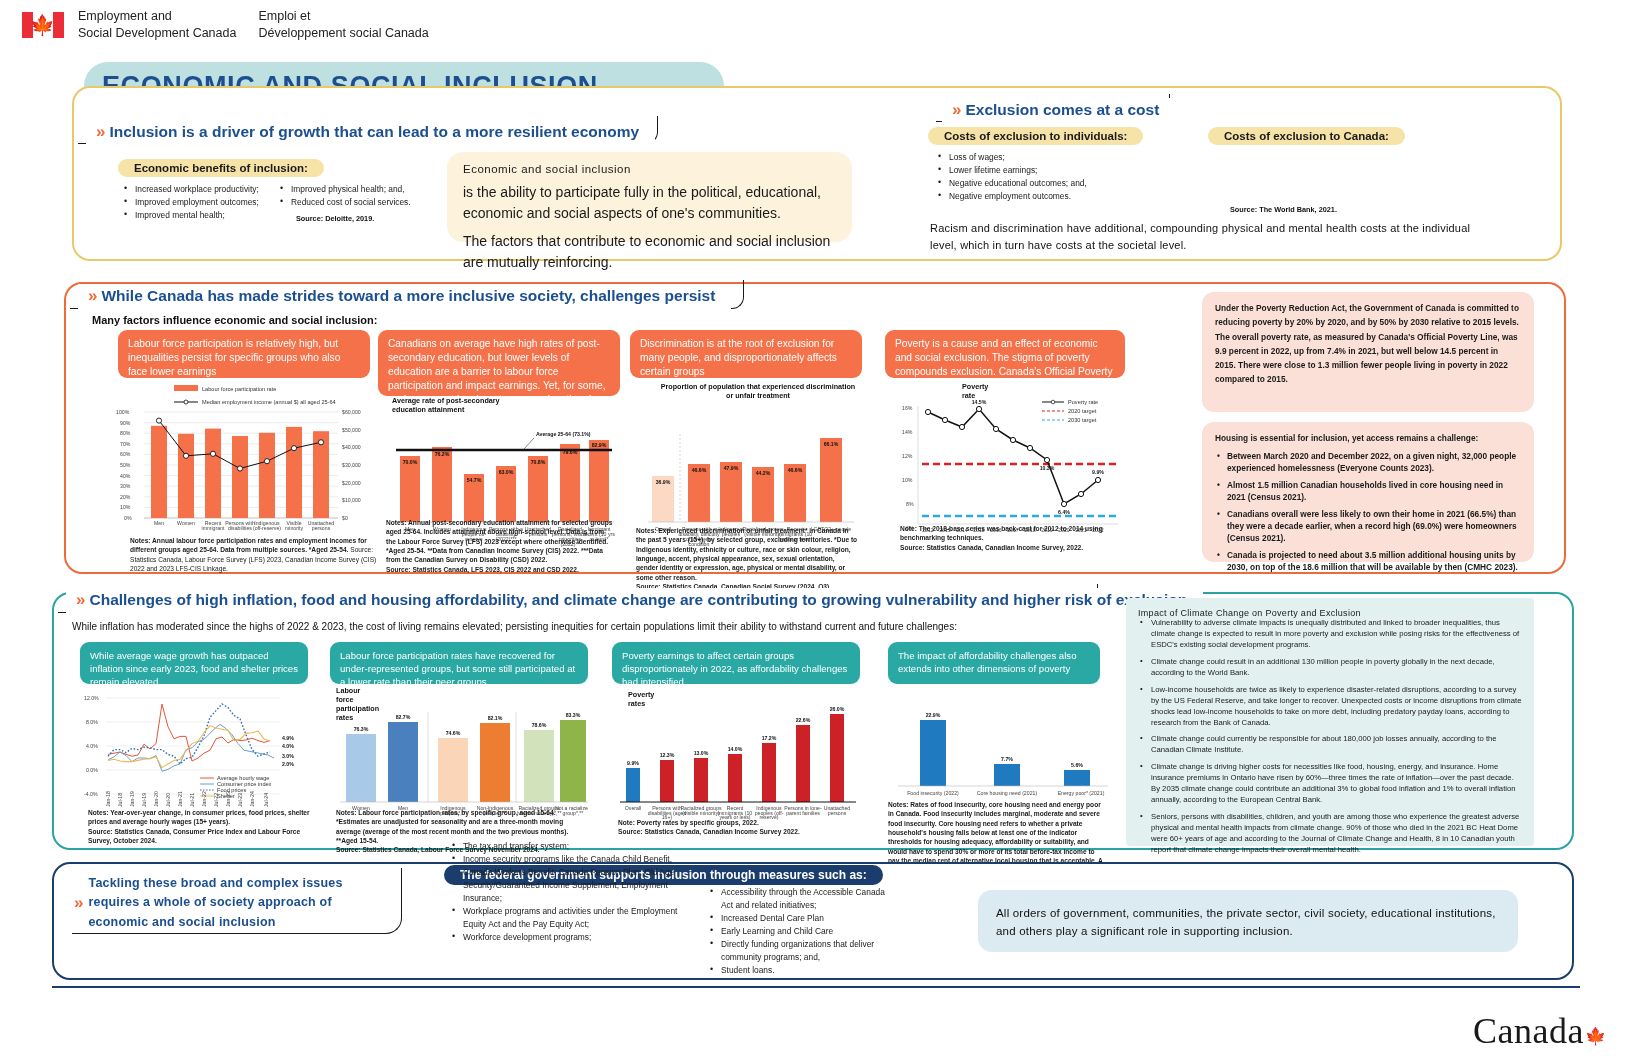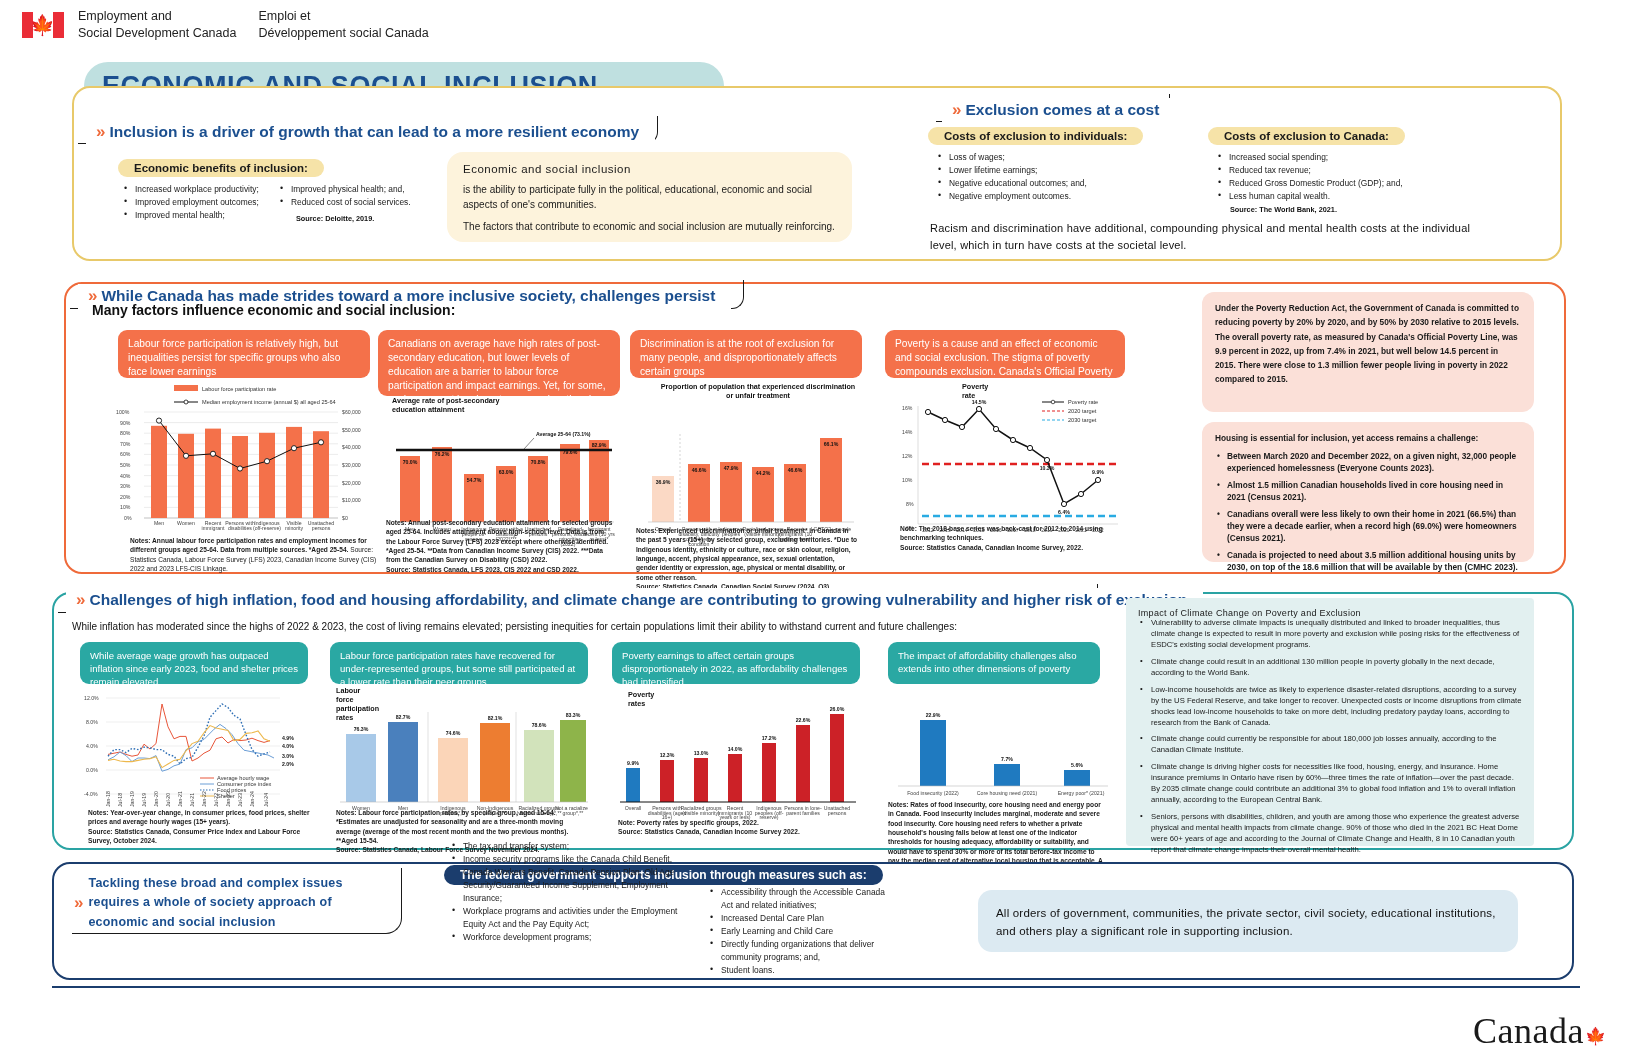--- a/index.html
+++ b/index.html
@@ -69,21 +69,21 @@
                font-size:12px; font-weight:bold; color:#fff; display:inline-block; }
 
   .bullets { list-style:none; margin:0; padding:0; }
   .bullets li { position:relative; padding-left:11px; font-size:8.4px; line-height:1.55; color:#1a1a1a; }
   .bullets li:before { content:"•"; position:absolute; left:0; top:-1px; font-size:9px; }
   .src { font-size:7.3px; font-weight:bold; color:#111; }
 
   
   .cream { position:absolute; background:#fdf3dc; border-radius:16px; padding:11px 16px; }
   .cream h4 { margin:0 0 7px 0; font-size:11.5px; font-weight:normal; color:#1a1a1a; letter-spacing:.5px; }
-  .cream p { margin:0 0 7px 0; font-size:10px; line-height:1.5; }
+  .cream p { margin:0 0 7px 0; font-size:14px; line-height:1.5; }
 
   .big-stmt { position:absolute; font-size:11px; line-height:1.55; color:#111; letter-spacing:.2px; }
 
   
   .orange-box { position:absolute; background:#f4714a; border-radius:9px; color:#fff;
                 font-size:10.2px; line-height:1.38; padding:7px 10px; font-weight:500; }
 
   
   .teal-box { position:absolute; background:#2aa8a3; border-radius:9px; color:#fff;
               font-size:9.6px; line-height:1.38; padding:7px 10px; }
@@ -185,36 +185,30 @@
   </div>
   <ul class="bullets" style="position:absolute;left:938px;top:151px;width:220px;">
     <li>Loss of wages;</li>
     <li>Lower lifetime earnings;</li>
     <li>Negative educational outcomes; and,</li>
     <li>Negative employment outcomes.</li>
   </ul>
   <div style="position:absolute;left:1208px;top:126px;">
     <span class="pill-yellow">Costs of exclusion to Canada:</span>
   </div>
-  <ul class="bullets" style="position:absolute;left:1218px;top:151px;width:260px;">
-    <li>Increased social spending;</li>
-    <li>Reduced tax revenue;</li>
-    <li>Reduced Gross Domestic Product (GDP); and,</li>
-    <li>Less human capital wealth.</li>
-  </ul>
   <div class="src" style="position:absolute;left:1230px;top:205px;">Source: The World Bank, 2021.</div>
   <div class="big-stmt" style="left:930px;top:220px;width:570px;">Racism and discrimination have additional, compounding physical and mental health costs at the individual level, which in turn have costs at the societal level.</div>
 
   <div class="panel panel-2"></div>
   <div class="sh3-box"></div>
   <div class="sect-head sh3">
     <span class="chev">»</span>
     <span class="txt">While Canada has made strides toward a more inclusive society, challenges persist</span>
   </div>
-  <div style="position:absolute;left:92px;top:302px;font-size:14px;font-weight:bold;color:#111;">Many factors influence economic and social inclusion:</div>
+  <div style="position:absolute;left:92px;top:314px;font-size:11px;font-weight:bold;color:#111;">Many factors influence economic and social inclusion:</div>
 
   <div class="orange-box" style="left:118px;top:330px;width:252px;height:48px;">Labour force participation is relatively high, but inequalities persist for specific groups who also face lower earnings</div>
   <div class="orange-box" style="left:378px;top:330px;width:242px;height:66px;">Canadians on average have high rates of post-secondary education, but lower levels of education are a barrier to labour force participation and impact earnings. Yet, for some, such as recent immigrants, more education does not translate to higher wages</div>
   <div class="orange-box" style="left:630px;top:330px;width:232px;height:48px;">Discrimination is at the root of exclusion for many people, and disproportionately affects certain groups</div>
   <div class="orange-box" style="left:885px;top:330px;width:240px;height:48px;">Poverty is a cause and an effect of economic and social exclusion. The stigma of poverty compounds exclusion. Canada's Official Poverty Line (COPL) is based on the Market Basket Measure</div>
 
   <div class="chart" style="left:110px;top:382px;">
     <svg width="262" height="150" viewBox="0 0 262 150">
 
       <rect x="64" y="3" width="24" height="6" fill="#f4714a"></rect>

